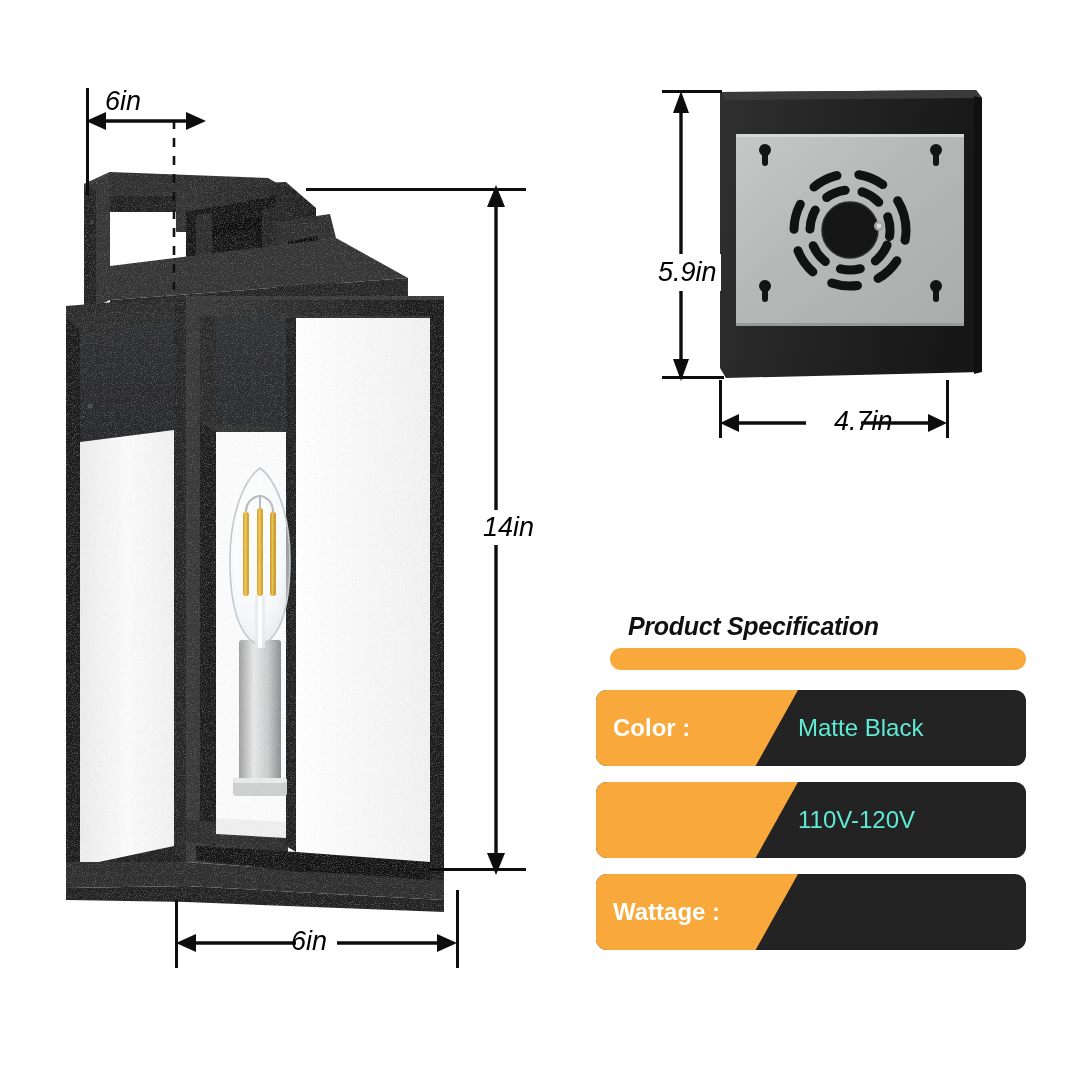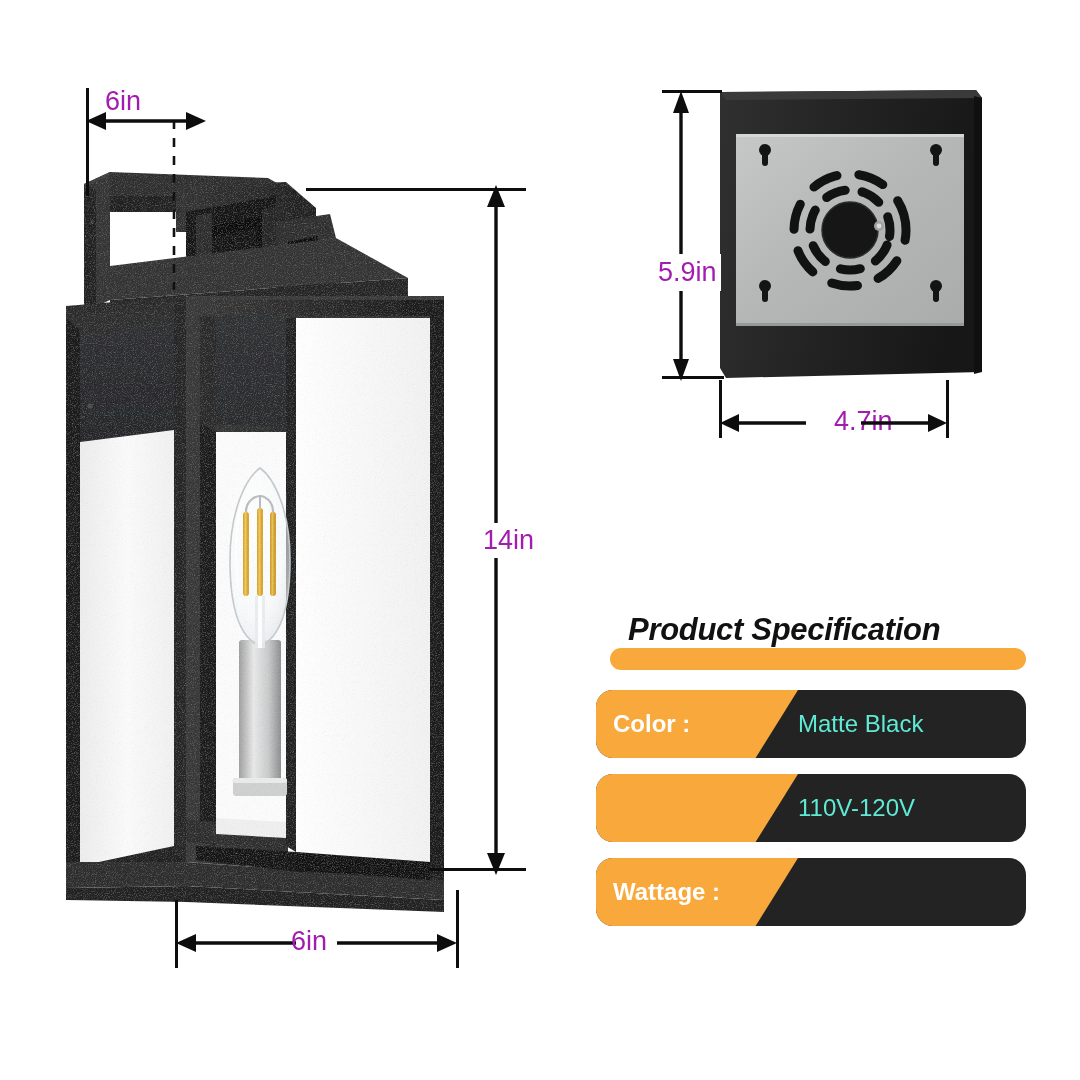--- a/index.html
+++ b/index.html
@@ -23,23 +23,24 @@
     height: 1080px;
   }
 
   .abs { position: absolute; }
 
   
   .dim-label {
     position: absolute;
     font-family: "Liberation Sans", sans-serif;
     font-size: 27px;
-    color: #a21caf;
+    color: #000000;
     letter-spacing: 0px;
     white-space: nowrap;
+    font-style: italic;
   }
 
   .ext-line {
     position: absolute;
     background: #0d0d0d;
   }
   .ext-v { width: 2.5px; }
   .ext-h { height: 2.5px; }
 
   
@@ -63,31 +64,31 @@
     background: #f9a93c;
     border-radius: 11px;
   }
   #spec-title-text {
     position: absolute;
     left: 32px;
     top: 0px;
     font-family: "Liberation Sans", sans-serif;
     font-style: italic;
     font-weight: bold;
-    font-size: 31px;
+    font-size: 25px;
     color: #111111;
     letter-spacing: -0.3px;
     white-space: nowrap;
   }
 
   .spec-row {
     position: relative;
-    height: 68px;
+    height: 76px;
     margin-bottom: 16px;
-    border-radius: 17px;
+    border-radius: 11px;
     overflow: hidden;
     background: #232323;
   }
   .spec-row:last-child { margin-bottom: 9px; }
 
   .spec-key-bg {
     position: absolute;
     left: 0;
     top: 0;
     width: 202px;
@@ -292,21 +293,21 @@
   <div class="dim-label" style="left:105px;top:86px;">6in</div>
 
   <div class="ext-line ext-h" style="left:306px;top:188px;width:220px;"></div>
   <div class="ext-line ext-h" style="left:430px;top:868px;width:96px;"></div>
 
   <svg class="abs" width="34" height="690" viewBox="0 0 34 690" style="left:479px;top:185px;">
     <line x1="17" y1="6" x2="17" y2="684" stroke="#0d0d0d" stroke-width="3.4"></line>
     <polygon points="17,0 8,22 26,22" fill="#0d0d0d"></polygon>
     <polygon points="17,690 8,668 26,668" fill="#0d0d0d"></polygon>
   </svg>
-  <div class="dim-label" style="left:477px;top:523px;background:#ffffff;padding:2px 6px;">14in</div>
+  <div class="dim-label" style="left:477px;top:510px;background:#ffffff;padding:2px 6px;">14in</div>
 
   <div class="ext-line ext-v" style="left:175px;top:900px;height:68px;"></div>
   <div class="ext-line ext-v" style="left:456px;top:890px;height:78px;"></div>
 
   <svg class="abs" width="120" height="30" viewBox="0 0 120 30" style="left:176px;top:928px;">
     <line x1="8" y1="15" x2="120" y2="15" stroke="#0d0d0d" stroke-width="3.4"></line>
     <polygon points="0,15 20,6 20,24" fill="#0d0d0d"></polygon>
   </svg>
   <div class="dim-label" style="left:291px;top:926px;">6in</div>
   <svg class="abs" width="120" height="30" viewBox="0 0 120 30" style="left:337px;top:928px;">

